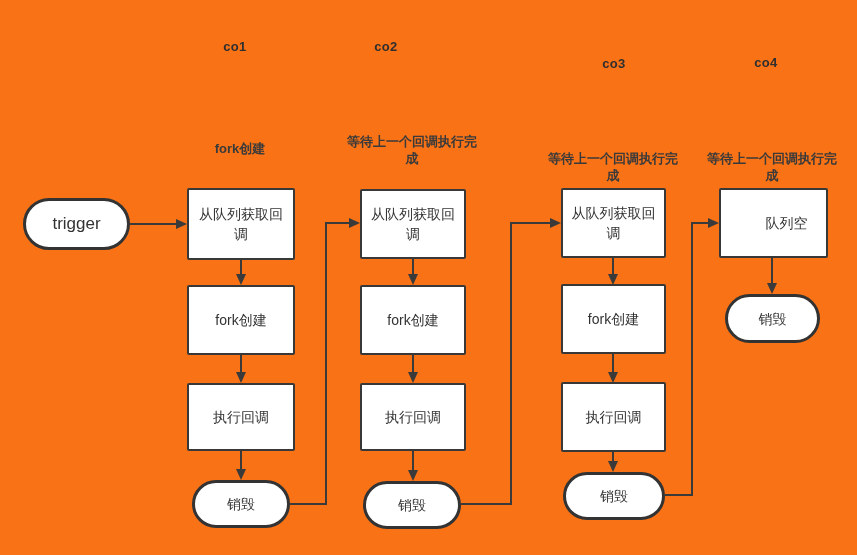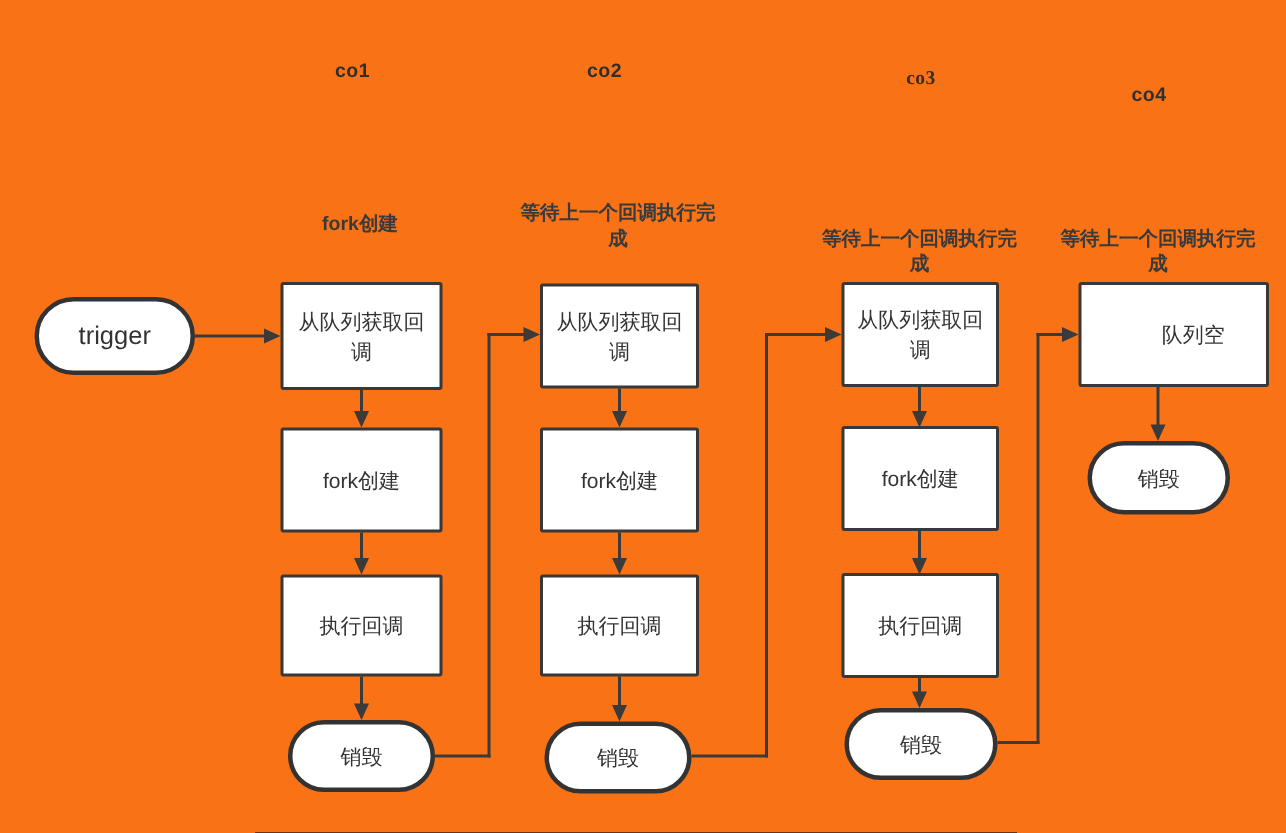--- a/index.html
+++ b/index.html
@@ -64,22 +64,22 @@
     border-bottom: 5px solid transparent;
     border-left: 11px solid #3a3a3a;
   }
 </style>
 </head>
 <body>
 
 <div class="canvas">
 
   <div class="co-header" style="left:205px; top:39px;">co1</div>
-  <div class="co-header" style="left:373px; top:39px;">co2</div>
-  <div class="co-header" style="left:584px; top:44px;font-family:Liberation Serif, serif;">co3</div>
+  <div class="co-header" style="left:356px; top:39px;">co2</div>
+  <div class="co-header" style="left:584px; top:56px;">co3</div>
   <div class="co-header" style="left:736px; top:55px;">co4</div>
 
   <div class="caption" style="left:170px; top:140px; width:140px;">fork创建</div>
   <div class="caption" style="left:342px; top:133px; width:140px;">等待上一个回调执行完成</div>
   <div class="caption" style="left:543px; top:150px; width:140px;">等待上一个回调执行完成</div>
   <div class="caption" style="left:701px; top:150px; width:142px;">等待上一个回调执行完成</div>
 
   <div class="node stadium trigger" style="left:23px; top:198px; width:107px; height:52px;">trigger</div>
 
   <div class="node rect" style="left:187px; top:188px; width:108px; height:72px;">从队列获取回调</div>
@@ -90,21 +90,21 @@
   <div class="node rect" style="left:360px; top:189px; width:106px; height:70px;">从队列获取回调</div>
   <div class="node rect" style="left:360px; top:285px; width:106px; height:70px;">fork创建</div>
   <div class="node rect" style="left:360px; top:383px; width:106px; height:68px;">执行回调</div>
   <div class="node stadium" style="left:363px; top:481px; width:98px; height:48px;">销毁</div>
 
   <div class="node rect" style="left:561px; top:188px; width:105px; height:70px;">从队列获取回调</div>
   <div class="node rect" style="left:561px; top:284px; width:105px; height:70px;">fork创建</div>
   <div class="node rect" style="left:561px; top:382px; width:105px; height:70px;">执行回调</div>
   <div class="node stadium" style="left:563px; top:472px; width:102px; height:48px;">销毁</div>
 
-  <div class="node rect" style="left:719px; top:188px; width:127px; height:70px;padding-left:32px;">队列空</div>
+  <div class="node rect" style="left:719px; top:188px; width:109px; height:70px;padding-left:32px;">队列空</div>
   <div class="node stadium" style="left:725px; top:294px; width:95px; height:49px;">销毁</div>
 
   <div class="h-line" style="left:130px; top:223px; width:47px;"></div>
   <div class="arrow-right" style="left:176px; top:219px;"></div>
 
   <div class="v-line" style="left:240px; top:260px; height:15px;"></div>
   <div class="arrow-down" style="left:236px; top:274px;"></div>
   <div class="v-line" style="left:240px; top:355px; height:18px;"></div>
   <div class="arrow-down" style="left:236px; top:372px;"></div>
   <div class="v-line" style="left:240px; top:451px; height:19px;"></div>

